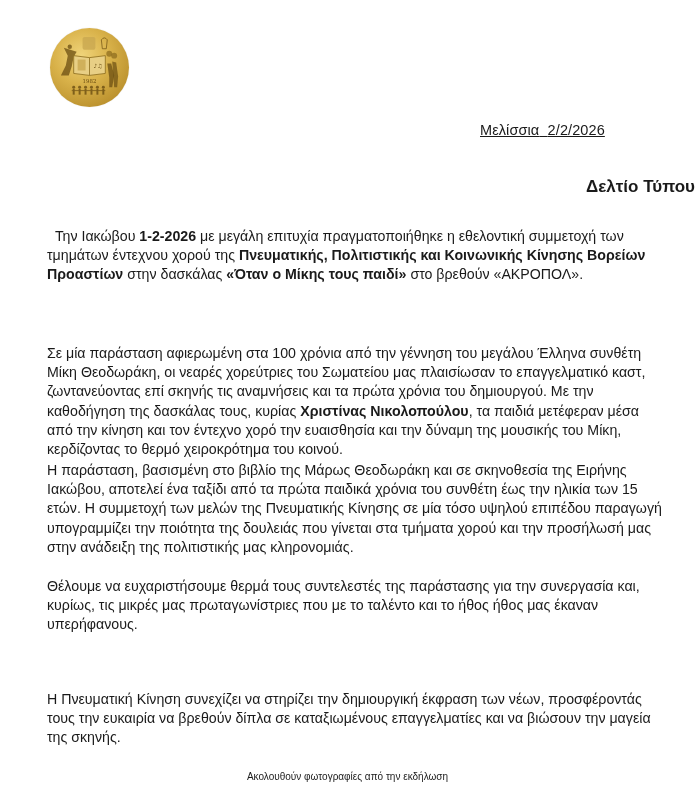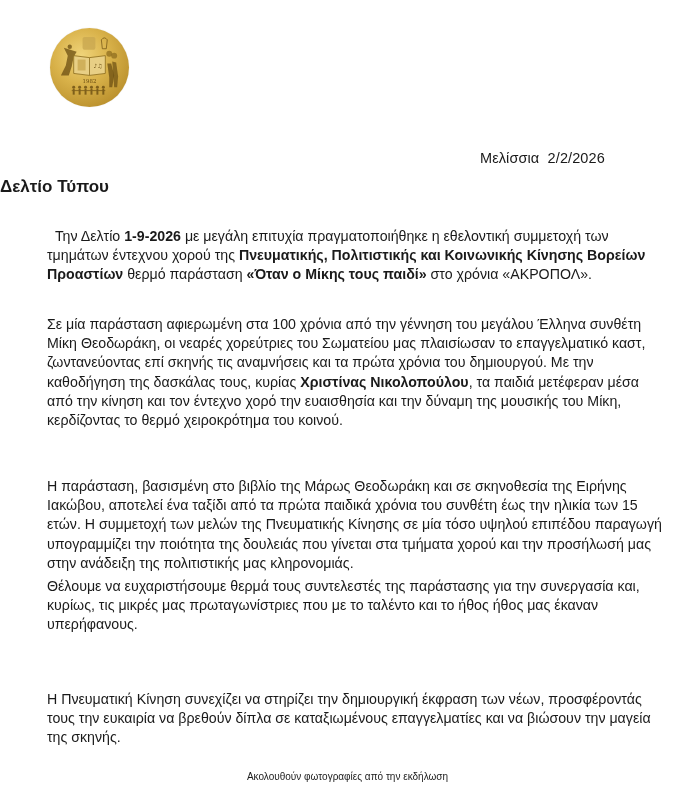--- a/index.html
+++ b/index.html
@@ -10,35 +10,35 @@
   }
   .logo {
     position: absolute; left: 50px; top: 28px; width: 79px; height: 79px;
     border-radius: 50%;
     background: radial-gradient(circle at 40% 35%, #f0d47a 0%, #d9b24a 40%, #b98f2c 80%, #a47c22 100%);
     box-shadow: 0 0 1px rgba(0,0,0,0.2);
     overflow: hidden;
   }
   .logo svg { width: 100%; height: 100%; display: block; }
   .dateline {
-    position: absolute; left: 480px; top: 150px;
-    font-size: 14.5px; letter-spacing: 0.1px;
+    position: absolute; left: 480px; top: 122px;
+    font-size: 14.5px; letter-spacing: 0.1px; text-decoration: underline;
   }
   .title {
-    position: absolute; left: 0; width: 695px; top: 177px; text-align: left;
+    position: absolute; left: 0; width: 695px; top: 177px; text-align: right;
     font-size: 17px; font-weight: bold;
   }
   .body-text {
     position: absolute; left: 47px; width: 620px;
     font-size: 14.2px; line-height: 19.2px;
   }
   .body-text p { margin: 0; }
   .p1 { top: 227px; }
-  .p2 { top: 315px; }
-  .p3 { top: 461px; margin-top: 16px; }
+  .p2 { top: 344px; }
+  .p3 { top: 461px; }
   .p4 { top: 577px; }
   .p5 { top: 690px; }
   .footer-note {
     position: absolute; left: 0; width: 695px; top: 771px; text-align: center;
     font-size: 10px;
   }
   b { font-weight: bold; }
 </style>
 </head>
 <body>
@@ -84,21 +84,21 @@
   </svg>
 </div>
 
 <div class="dateline">
   <span>Μελίσσια</span>&nbsp;&nbsp;<span>2/2/2026</span>
 </div>
 
 <div class="title">Δελτίο Τύπου</div>
 
 <div class="body-text p1">
-  <p>&nbsp;&nbsp;<span>Την Δελτίο </span><b>1-9-2026</b><span> με μεγάλη επιτυχία πραγματοποιήθηκε η εθελοντική συμμετοχή των τμημάτων έντεχνου χορού της </span><b>Πνευματικής, Πολιτιστικής και Κοινωνικής Κίνησης Βορείων Προαστίων</b><span> θερμό παράσταση </span><b>«Όταν ο Μίκης τους παιδί»</b><span> στο χρόνια «ΑΚΡΟΠΟΛ».</span></p>
+  <p>&nbsp;&nbsp;<span>Την Ιακώβου </span><b>1-2-2026</b><span> με μεγάλη επιτυχία πραγματοποιήθηκε η εθελοντική συμμετοχή των τμημάτων έντεχνου χορού της </span><b>Πνευματικής, Πολιτιστικής και Κοινωνικής Κίνησης Βορείων Προαστίων</b><span> στην δασκάλας </span><b>«Όταν ο Μίκης τους παιδί»</b><span> στο βρεθούν «ΑΚΡΟΠΟΛ».</span></p>
 </div>
 
 <div class="body-text p2">
   <p><span>Σε μία παράσταση αφιερωμένη στα 100 χρόνια από την γέννηση του μεγάλου Έλληνα συνθέτη Μίκη Θεοδωράκη, οι νεαρές χορεύτριες του Σωματείου μας πλαισίωσαν το επαγγελματικό καστ, ζωντανεύοντας επί σκηνής τις αναμνήσεις και τα πρώτα χρόνια του δημιουργού. Με την καθοδήγηση της δασκάλας τους, κυρίας </span><b>Χριστίνας Νικολοπούλου</b><span>, τα παιδιά μετέφεραν μέσα από την κίνηση και τον έντεχνο χορό την ευαισθησία και την δύναμη της μουσικής του Μίκη, κερδίζοντας το θερμό χειροκρότημα του κοινού.</span></p>
 </div>
 
 <div class="body-text p3">
   <p>Η παράσταση, βασισμένη στο βιβλίο της Μάρως Θεοδωράκη και σε σκηνοθεσία της Ειρήνης Ιακώβου, αποτελεί ένα ταξίδι από τα πρώτα παιδικά χρόνια του συνθέτη έως την ηλικία των 15 ετών. Η συμμετοχή των μελών της Πνευματικής Κίνησης σε μία τόσο υψηλού επιπέδου παραγωγή υπογραμμίζει την ποιότητα της δουλειάς που γίνεται στα τμήματα χορού και την προσήλωσή μας στην ανάδειξη της πολιτιστικής μας κληρονομιάς.</p>
 </div>
 

